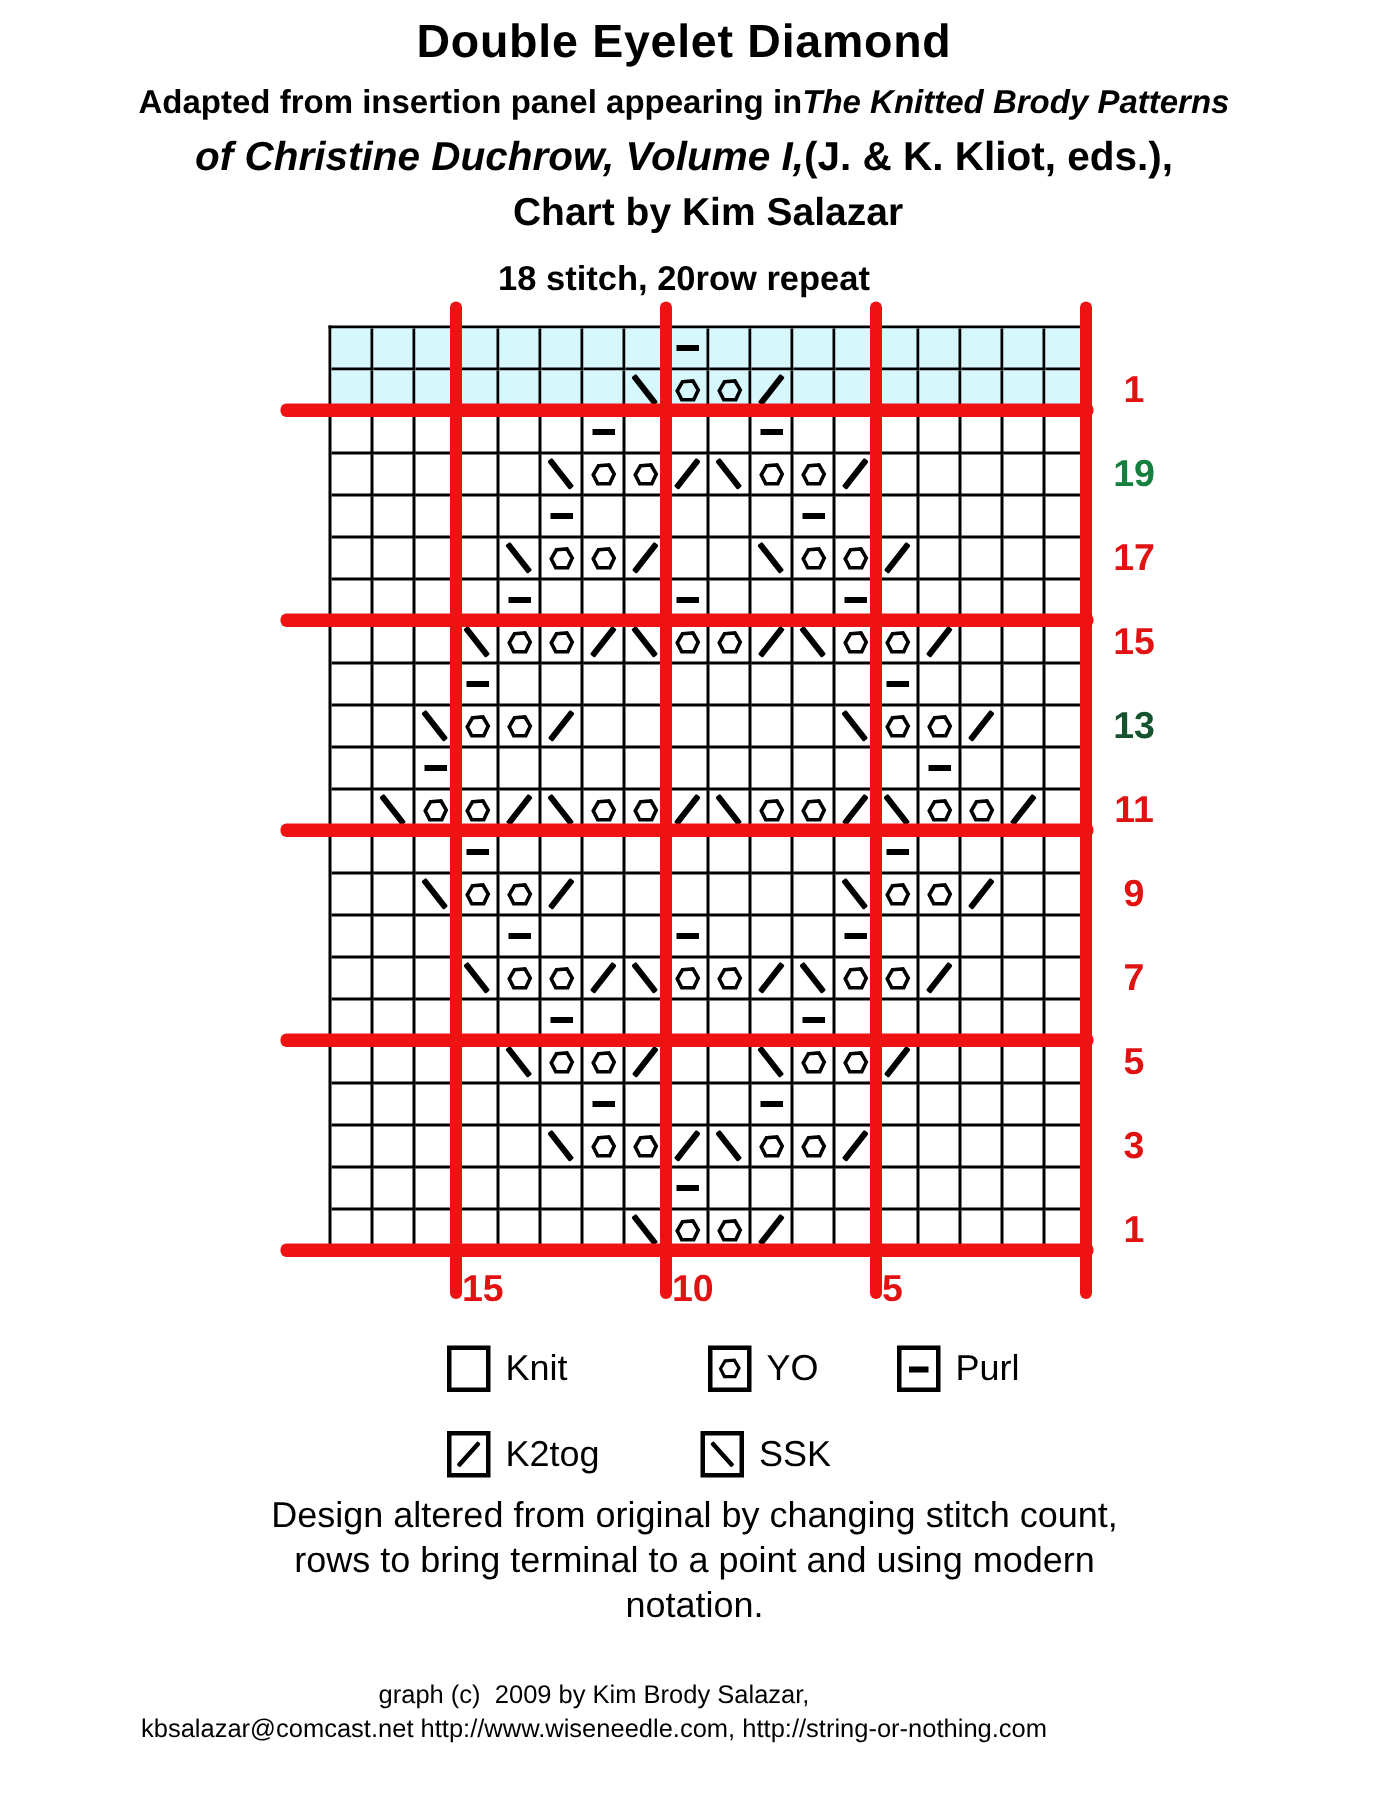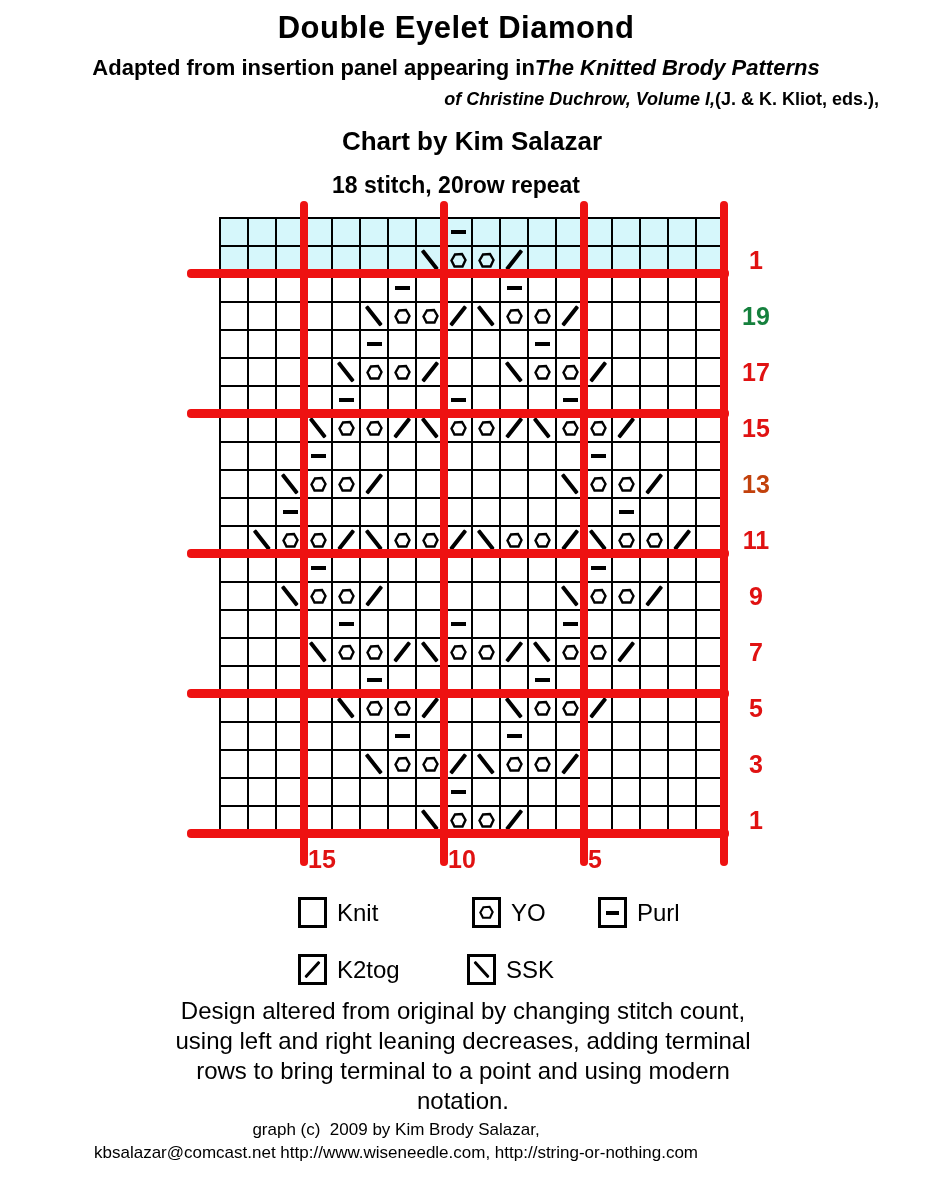--- a/index.html
+++ b/index.html
@@ -2,21 +2,21 @@
 <html><head>
 <meta charset="utf-8">
 <style>
   html,body{margin:0;padding:0;}
   body{width:926px;height:1200px;position:relative;background:#ffffff;
        font-family:"Liberation Sans",sans-serif;color:#000;overflow:hidden;}
   
   .hline{position:absolute;left:0;width:846px;text-align:center;font-weight:bold;margin-left:33px;}
   #title1{top:10px;font-size:31px;letter-spacing:.5px;}
   #title2{top:55px;font-size:22px;}
-  #title3{top:89px;font-size:18px;text-align:right;}
+  #title3{top:89px;font-size:27px;}
   #title4{top:126px;font-size:26px;padding-left:16px;}
   #title5{top:172px;font-size:23px;}
   .ital{font-style:italic;}
   
   #grid{position:absolute;left:219px;top:217px;display:grid;
         grid-template-columns:repeat(18,28px);grid-auto-rows:28px;
         border-top:2px solid #000;border-left:2px solid #000;z-index:1;}
   .cell{box-sizing:border-box;border-right:2px solid #000;border-bottom:2px solid #000;
         display:flex;align-items:center;justify-content:center;}
   .cell.shaded{background:var(--shade,#d6f7fb);}
@@ -795,21 +795,21 @@
     <div class="redbar" style="left: 300px; top: 201px; width: 8px; height: 665px; background: rgb(238, 18, 18);"></div>
     <div class="redbar" style="left: 440px; top: 201px; width: 8px; height: 665px; background: rgb(238, 18, 18);"></div>
     <div class="redbar" style="left: 580px; top: 201px; width: 8px; height: 665px; background: rgb(238, 18, 18);"></div>
     <div class="redbar" style="left: 720px; top: 201px; width: 8px; height: 665px; background: rgb(238, 18, 18);"></div>
   </div>
 <div id="rowlabels">
     <div class="rowlab" style="top: 246px; color: rgb(224, 18, 18);">1</div>
     <div class="rowlab" style="top: 302px; color: #15803d;">19</div>
     <div class="rowlab" style="top: 358px; color: rgb(224, 18, 18);">17</div>
     <div class="rowlab" style="top: 414px; color: rgb(224, 18, 18);">15</div>
-    <div class="rowlab" style="top: 470px; color: #c2410c;">13</div>
+    <div class="rowlab" style="top: 470px; color: #14532d;">13</div>
     <div class="rowlab" style="top: 526px; color: rgb(224, 18, 18);">11</div>
     <div class="rowlab" style="top: 582px; color: rgb(224, 18, 18);">9</div>
     <div class="rowlab" style="top: 638px; color: rgb(224, 18, 18);">7</div>
     <div class="rowlab" style="top: 694px; color: rgb(224, 18, 18);">5</div>
     <div class="rowlab" style="top: 750px; color: rgb(224, 18, 18);">3</div>
     <div class="rowlab" style="top: 806px; color: rgb(224, 18, 18);">1</div>
   </div>
 <div id="collabels">
     <div class="collab" style="left: 308px; color: rgb(224, 18, 18);">15</div>
     <div class="collab" style="left: 448px; color: rgb(224, 18, 18);">10</div>
@@ -842,20 +842,19 @@
     </div>
     <div class="legend-item" style="left: 467px; top: 954px;">
       <div class="lbox">
         <div class="sym-dec dec-ssk lg"></div>
       </div>
       <span class="llabel">SSK</span>
     </div>
   </div>
 <div id="note">
     <div>Design altered from original by changing stitch count,</div>
-    <div>using left and right leaning decreases, adding terminal</div>
     <div>rows to bring terminal to a point and using modern</div>
     <div>notation.</div>
   </div>
 <div id="credits">
     <div class="credit-line">graph (c)  2009 by Kim Brody Salazar,</div>
     <div class="credit-line">kbsalazar@comcast.net http://www.wiseneedle.com, http://string-or-nothing.com</div>
   </div>
 
 </body></html>

